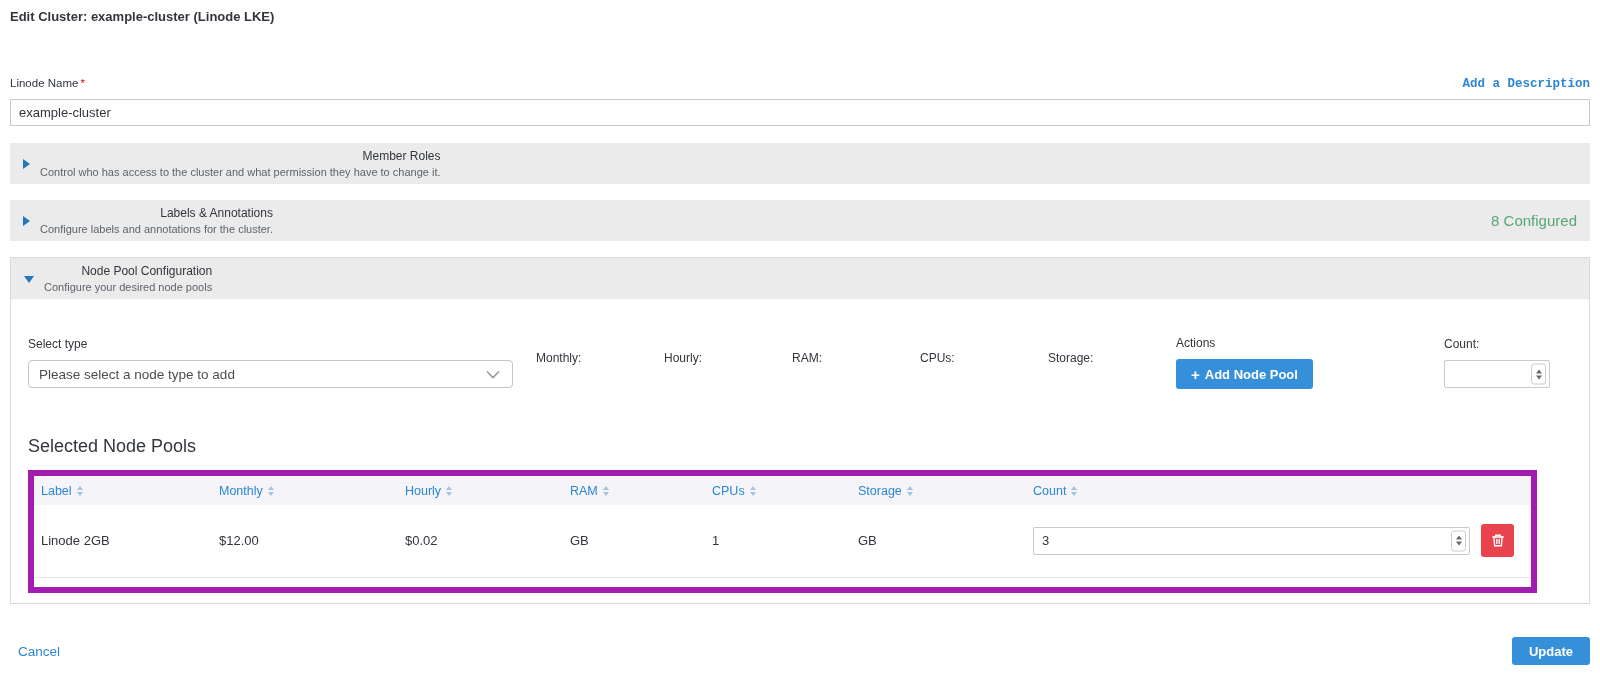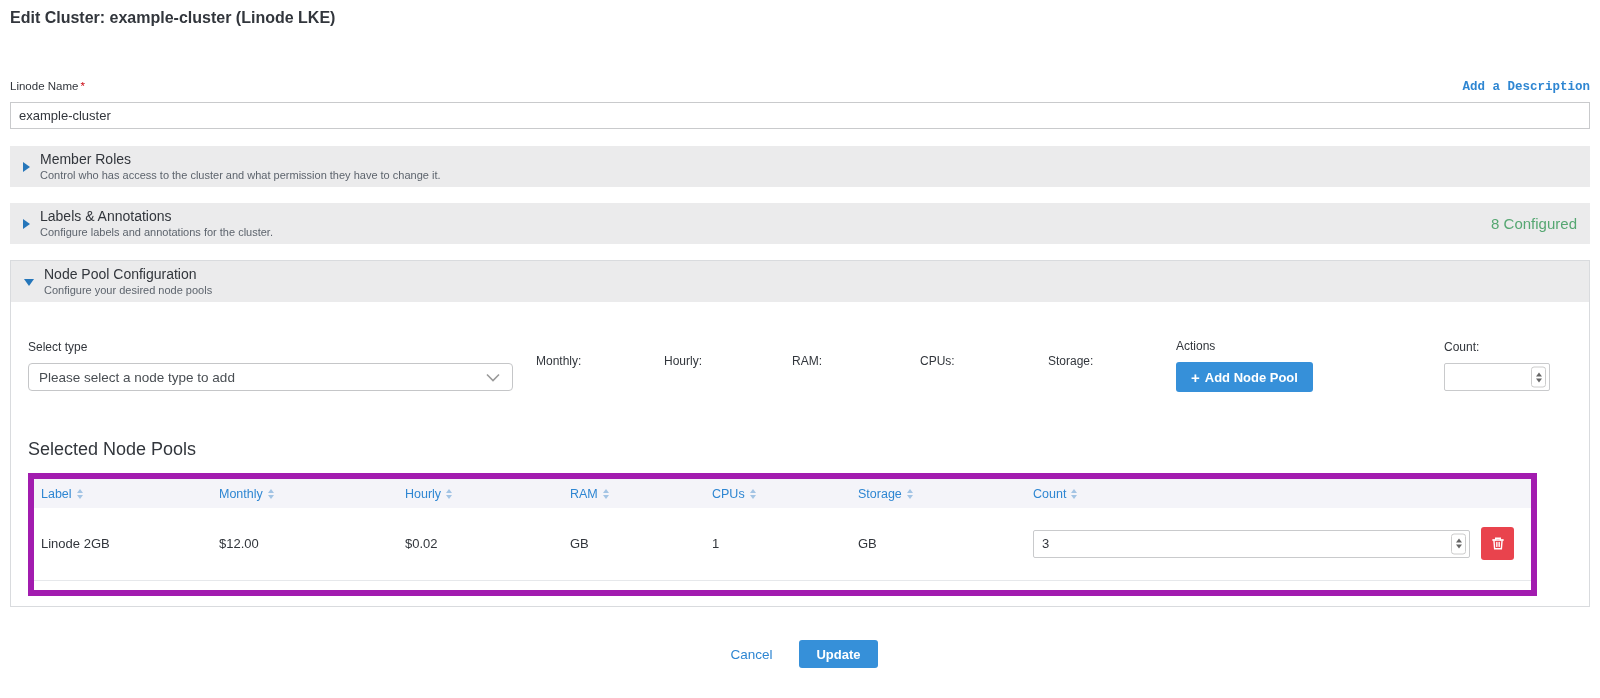--- a/index.html
+++ b/index.html
@@ -8,21 +8,21 @@
     --table-header-bg:#f4f4f9; --border:#d9dbde;
   }
   *{box-sizing:border-box;}
   html,body{margin:0;padding:0;background:#fff;}
   body{
     width:1600px;height:698px;overflow:hidden;
     font-family:"Liberation Sans","DejaVu Sans",sans-serif;
     color:var(--text);
   }
   .container{padding:0 10px;}
-  h1.page-title{margin:0;padding-top:9px;font-size:16px;font-weight:700;color:var(--text);}
+  h1.page-title{margin:0;padding-top:9px;font-size:13px;font-weight:700;color:var(--text);}
 
   .name-row{margin-top:49px;display:flex;justify-content:space-between;align-items:flex-end;}
   .field-label{font-size:11.5px;color:var(--text);}
   .req{color:var(--asterisk);font-size:11.5px;margin-left:2px;}
   .desc-link{font-size:12.5px;color:var(--link);text-decoration:none;cursor:pointer;font-weight:600;font-family:Liberation Mono, monospace;}
 
   .text-input{
     margin-top:8px;width:100%;height:27px;border:1px solid #c9cacc;border-radius:0;
     font-family:inherit;font-size:13px;color:var(--text);padding:0 8px;display:block;background:#fff;
   }
@@ -32,21 +32,21 @@
     padding:5px 13px;cursor:pointer;
   }
   .acc-bar.first{margin-top:17px;}
   .acc-bar + .acc-bar{margin-top:16px;}
   .section{margin-top:16px;border:1px solid var(--border);}
   .section .acc-bar{border:none;}
   .tri{width:0;height:0;display:inline-block;flex:0 0 auto;margin-right:10px;}
   .tri.right{border-top:5px solid transparent;border-bottom:5px solid transparent;border-left:7px solid #2576ba;}
   .tri.down{border-left:5px solid transparent;border-right:5px solid transparent;border-top:7px solid #2576ba;margin-top:2px;}
   .acc-text{display:flex;flex-direction:column;}
-  .acc-title{font-size:14px;color:var(--text);line-height:17px;}
+  .acc-title{font-size:12px;color:var(--text);line-height:17px;text-align:right;}
   .acc-sub{font-size:11px;color:var(--text-secondary);line-height:14px;}
   .acc-right{margin-left:auto;font-size:15px;color:var(--green);}
 
   .panel{background:#fff;padding:37px 17px 10px 17px;}
 
   .pool-form{display:flex;align-items:center;}
   .col{display:flex;flex-direction:column;}
   .col-select{width:485px;margin-right:23px;}
   .col.stat{width:128px;}
   .col-count{width:128px;}
@@ -95,21 +95,21 @@
   .sort-up{width:0;height:0;border-left:3.5px solid transparent;border-right:3.5px solid transparent;border-bottom:4px solid #a3c4e4;}
   .sort-down{width:0;height:0;border-left:3.5px solid transparent;border-right:3.5px solid transparent;border-top:4px solid #a3c4e4;}
   table.pools td{font-size:13px;color:var(--text);padding:0 0 0 7px;height:72px;vertical-align:middle;background:#fff;}
   tr.data-row td{border-bottom:1px solid #e6e8eb;}
   tr.empty-row td{height:13px;padding:0;}
   .delete-btn{
     width:33px;height:33px;background:var(--red);border:none;border-radius:3px;cursor:pointer;
     display:inline-flex;align-items:center;justify-content:center;
   }
 
-  .footer{margin-top:33px;display:flex;justify-content:center;align-items:center;gap:19px;}
+  .footer{margin-top:33px;display:flex;justify-content:space-between;align-items:center;gap:19px;}
   .cancel-link{font-size:13.5px;color:var(--link);text-decoration:none;cursor:pointer;background:none;border:none;font-family:inherit;padding:6px 8px;}
   .update-btn{height:28px;padding:0 17px;font-weight:700;}
 </style>
 </head>
 <body>
 
 <div class="container">
 
   <h1 class="page-title">Edit Cluster: example-cluster (Linode LKE)</h1>
 

